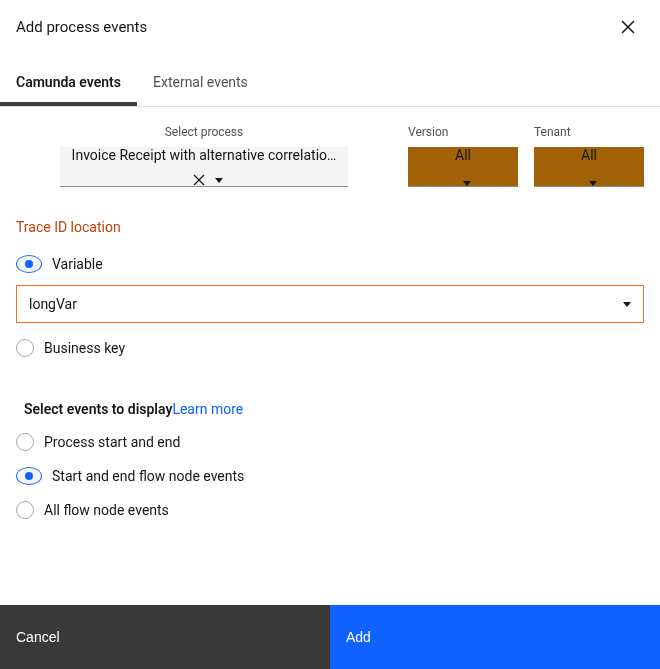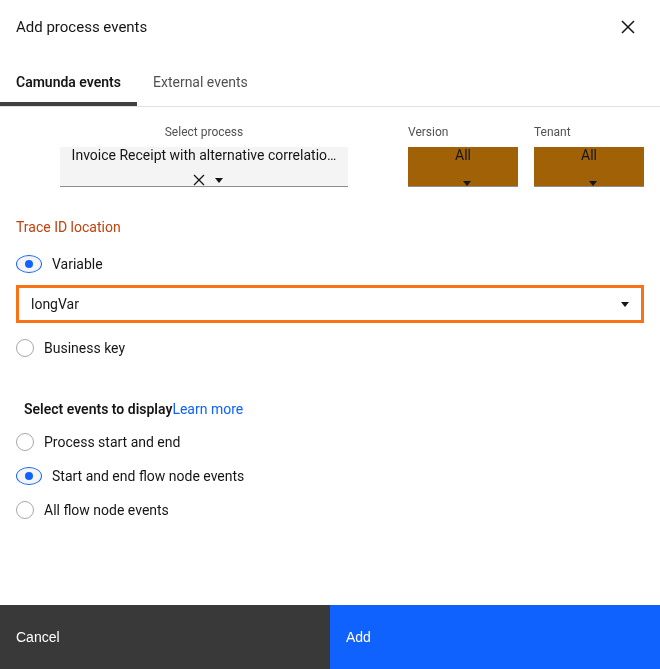--- a/index.html
+++ b/index.html
@@ -116,21 +116,21 @@
     .radio.sel::after {
       content: "";
       width: 8px; height: 8px;
       background: #0f62fe;
       border-radius: 50%;
     }
     .radio.unsel { border-color: #a8a8a8; }
     .radio-label { font-size: 14px; color: #161616; }
     .var-select {
       margin: 4px 0 8px 0;
-      border: 3px solid #f97316;
+      border: 1px solid #f97316;
       background: #fff;
       height: 38px;
       display: flex;
       align-items: center;
       padding: 0 12px;
       font-size: 14px;
       cursor: pointer;
     }
     .var-select .sel-text { flex: 1; }
     .events-heading-row {

